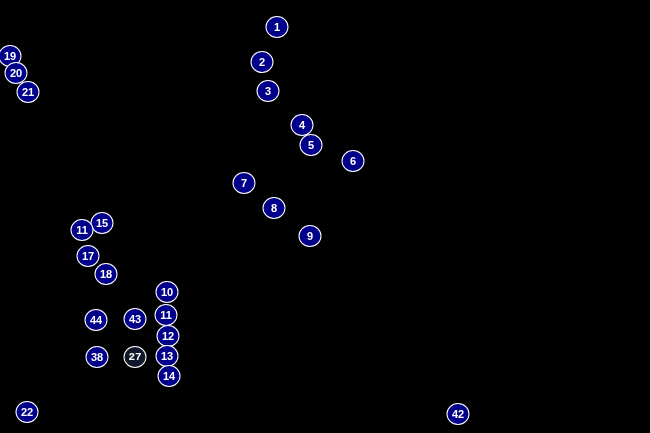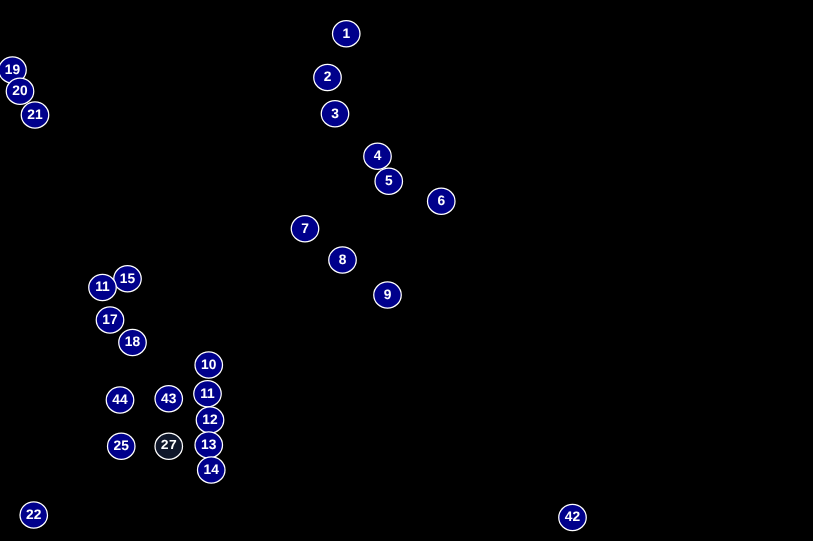--- a/index.html
+++ b/index.html
@@ -132,21 +132,21 @@
 
   <div class="marker" style="left: 458px; top: 414px; background: rgb(0, 0, 139); border-color: rgb(255, 255, 255);">
     <span class="marker-label" style="color: rgb(255, 255, 255);">42</span>
   </div>
 
   <div class="marker" style="left: 96px; top: 320px; background: rgb(0, 0, 139); border-color: rgb(255, 255, 255);">
     <span class="marker-label" style="color: rgb(255, 255, 255);">44</span>
   </div>
 
   <div class="marker" style="left: 97px; top: 357px; background: rgb(0, 0, 139); border-color: rgb(255, 255, 255);">
-    <span class="marker-label" style="color: rgb(255, 255, 255);">25</span>
+    <span class="marker-label" style="color: rgb(255, 255, 255);">38</span>
   </div>
 
   <div class="marker" style="left: 135px; top: 319px; background: rgb(0, 0, 139); border-color: rgb(255, 255, 255);">
     <span class="marker-label" style="color: rgb(255, 255, 255);">43</span>
   </div>
 
   <div class="marker" style="left: 135px; top: 357px; background: #0f172a; border-color: rgb(255, 255, 255); font-family: Liberation Mono, monospace;">
     <span class="marker-label" style="color: rgb(255, 255, 255);">27</span>
   </div>
 </div>

